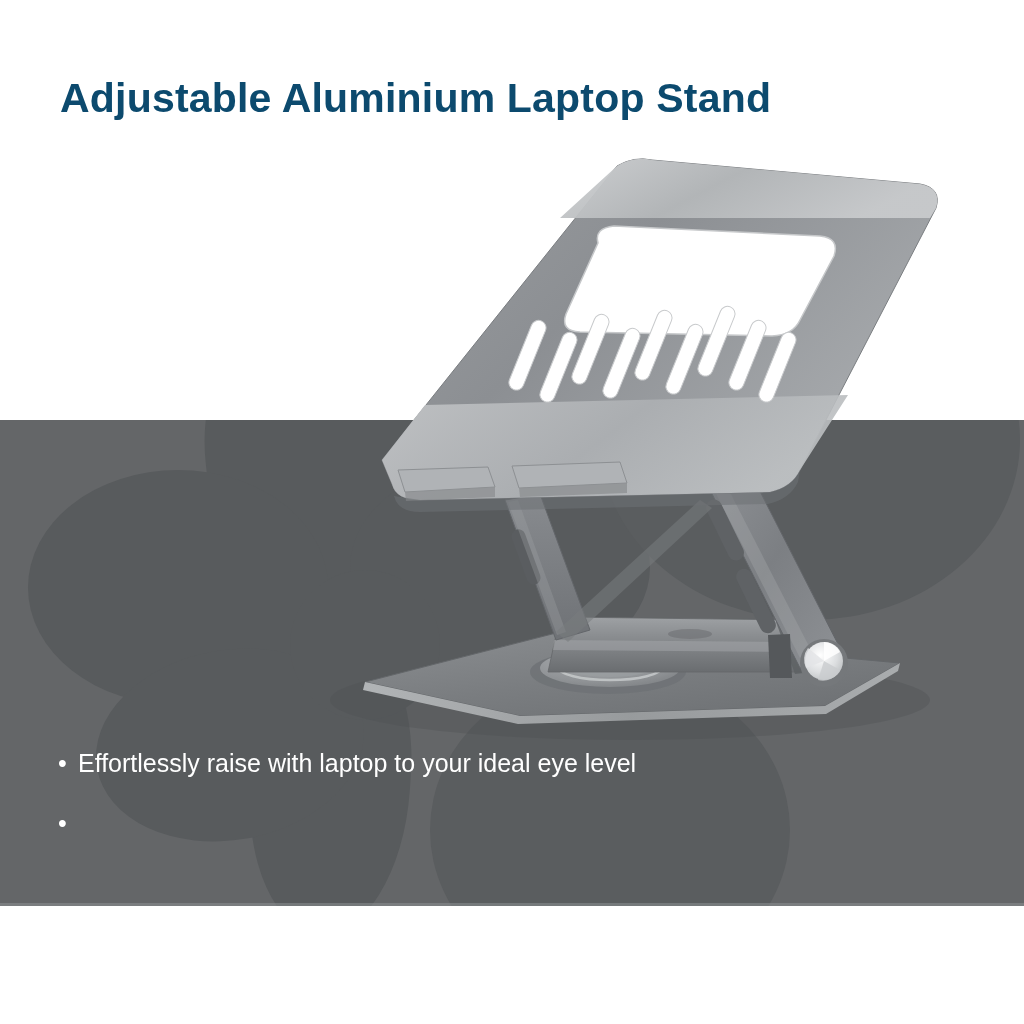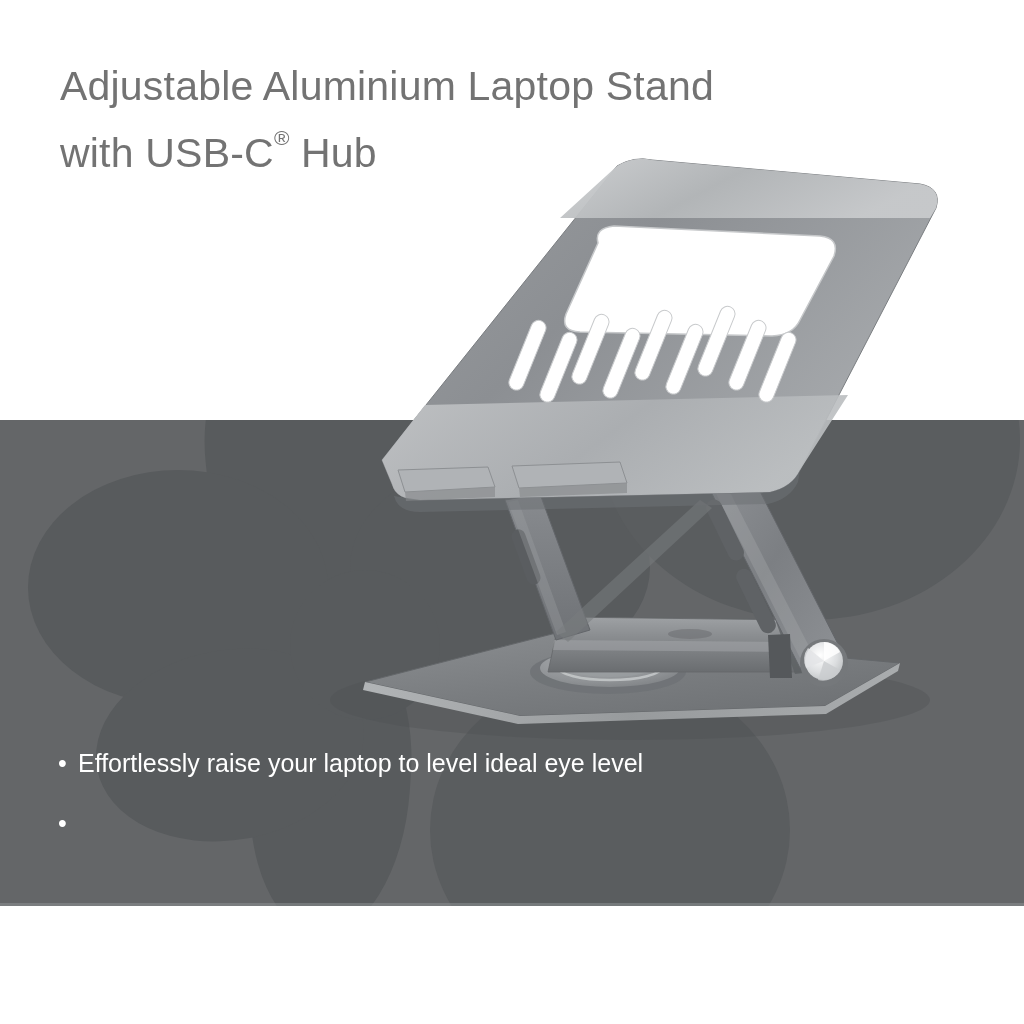--- a/index.html
+++ b/index.html
@@ -6,25 +6,25 @@
   body{
     width:1024px;height:1024px;
     background:#ffffff;
     font-family:"Liberation Sans", sans-serif;
     overflow:hidden;
   }
   #stage{position:relative;width:1024px;height:1024px;background:#fff;overflow:hidden;}
 
   
   #title-block{
-    position:absolute;left:60px;top:60px;width:860px;
+    position:absolute;left:60px;top:72px;width:860px;
     font-size:41px;line-height:52px;
     letter-spacing:0.2px;
-    color:#737373;
-    font-weight:400;
+    color:#0c4a6e;
+    font-weight:700;
     z-index:30;
   }
   #title-block .line{display:block;white-space:nowrap;}
   #title-block .reg{font-size:21px;vertical-align:22px;letter-spacing:0;}
 
   
   #band{
     position:absolute;left:0;top:420px;width:1024px;height:486px;
     background:#646668;
     overflow:hidden;
@@ -50,21 +50,20 @@
   #bullets .dot{width:20px;flex:0 0 20px;font-size:25px;line-height:30px;}
   #bullets .btxt{white-space:nowrap;}
 </style>
 </head>
 <body>
 
 <div id="stage">
 
   <div id="title-block">
     <span class="line">Adjustable Aluminium Laptop Stand</span>
-    <span class="line"><span>with USB-C</span><span class="reg">®</span><span> Hub</span></span>
   </div>
 
   <div id="band">
     <div>
 
       <div class="petal" style="left:205px;top:-120px;width:230px;height:300px;border-radius:50% 50% 45% 45%;transform:rotate(-6deg);"></div>
       <div class="petal" style="left:28px;top:50px;width:300px;height:235px;border-radius:50%;"></div>
       <div class="petal" style="left:350px;top:40px;width:300px;height:215px;border-radius:50%;"></div>
       <div class="petal" style="left:250px;top:215px;width:160px;height:300px;border-radius:45% 45% 50% 50%;transform:rotate(4deg);"></div>
       <div class="petal" style="left:95px;top:230px;width:270px;height:190px;border-radius:50%;transform:rotate(-10deg);"></div>
@@ -204,20 +203,20 @@
         <path d="M 519,488 L 627,483 L 627,493 L 520,497 Z" fill="#8e9194" opacity="0.8"></path>
       </g>
 
       <path d="M 420,500 L 770,492 Q 792,487 800,470 L 798,482 Q 790,499 768,504 L 420,512 Q 398,512 394,496 Z" fill="#6e7174" opacity="0.55"></path>
     </g>
   </svg>
 
   <div id="bullets">
     <div class="bullet">
       <span class="dot">•</span>
-      <span class="btxt">Effortlessly raise your laptop to level ideal eye level</span>
+      <span class="btxt">Effortlessly raise with laptop to your ideal eye level</span>
     </div>
     <div class="bullet">
       <span class="dot">•</span>
     </div>
   </div>
 
 </div>
 
 </body></html>

